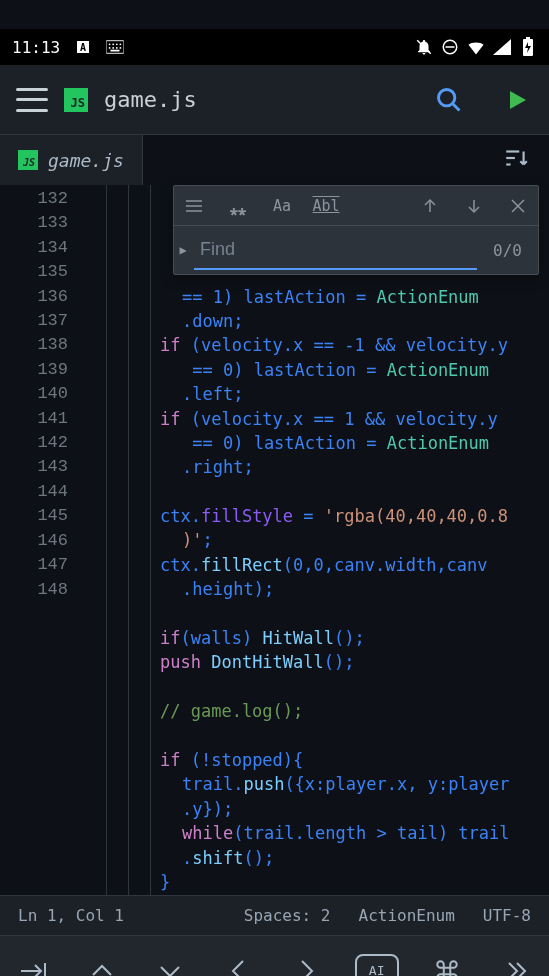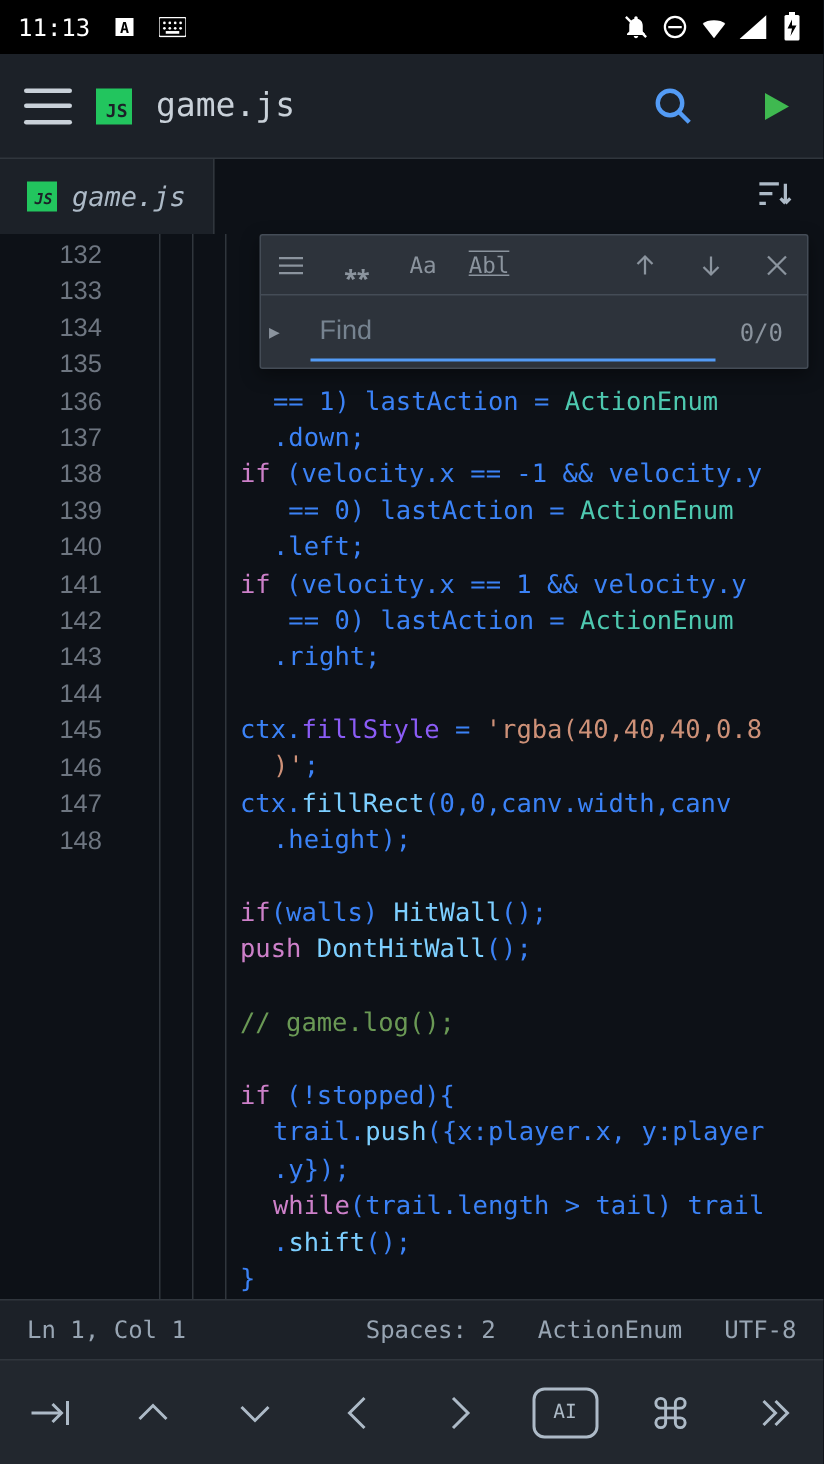--- a/index.html
+++ b/index.html
@@ -17,20 +17,21 @@
 .status-bar {
   height: 36px;
   background: #000;
   display: flex;
   align-items: center;
   padding: 0 12px;
   font-size: 16px;
   font-weight: 500;
   color: #fff;
   justify-content: space-between;
+  margin-top: 29px;
 }
 .status-left { display: flex; align-items: center; gap: 14px; }
 .status-right { display: flex; align-items: center; gap: 8px; }
 .status-icon { width: 18px; height: 18px; display:inline-flex; align-items:center; justify-content:center;}
 
 
 .app-header {
   height: 70px;
   background: #1c2128;
   display: flex;
@@ -77,21 +78,21 @@
   display: flex;
   height: 710px;
   background: #0d1117;
   position: relative;
 }
 .gutter {
   width: 78px;
   background: #0d1117;
   text-align: right;
   padding-right: 10px;
-  font-family: Liberation Sans, sans-serif;
+  font-family: Liberation Mono, monospace;
   font-size: 17px;
   line-height: 24.4px;
   color: #6e7681;
   padding-top: 2px;
 }
 .code-area {
   flex: 1;
   position: relative;
   font-family: 'Menlo', 'Consolas', monospace;
   font-size: 17px;
@@ -143,21 +144,21 @@
 .find-toggle { width: 18px; display:flex; justify-content:center; color:#8b949e; font-size:12px; cursor:pointer;}
 .find-input {
   flex: 1;
   background: transparent;
   border: none;
   border-bottom: 2px solid #539bf5;
   color: #c9d1d9;
   font-size: 18px;
   padding: 8px 6px;
   outline: none;
-  margin-left: 15px;
+  margin-left: 2px;
 }
 .find-input::placeholder { color: #768390; }
 .find-count { padding: 0 16px; color: #8b949e; font-size: 16px; }
 
 
 .editor-status {
   height: 40px;
   background: #1c2128;
   display: flex;
   align-items: center;

